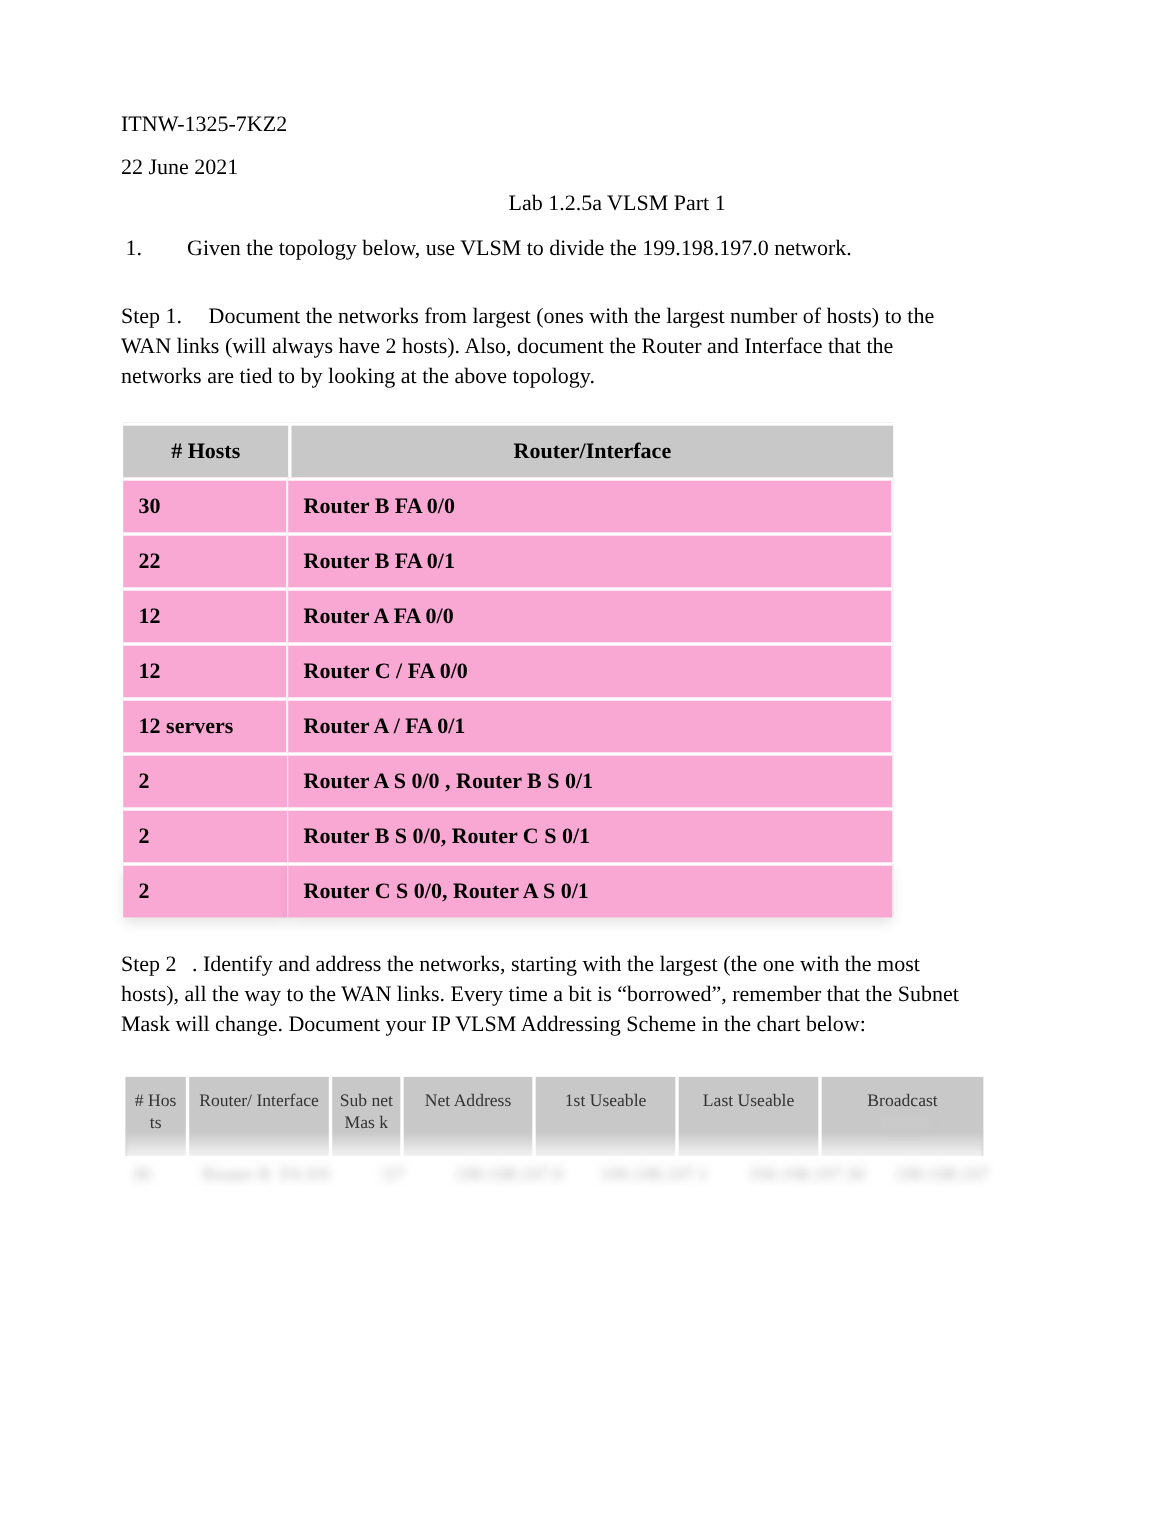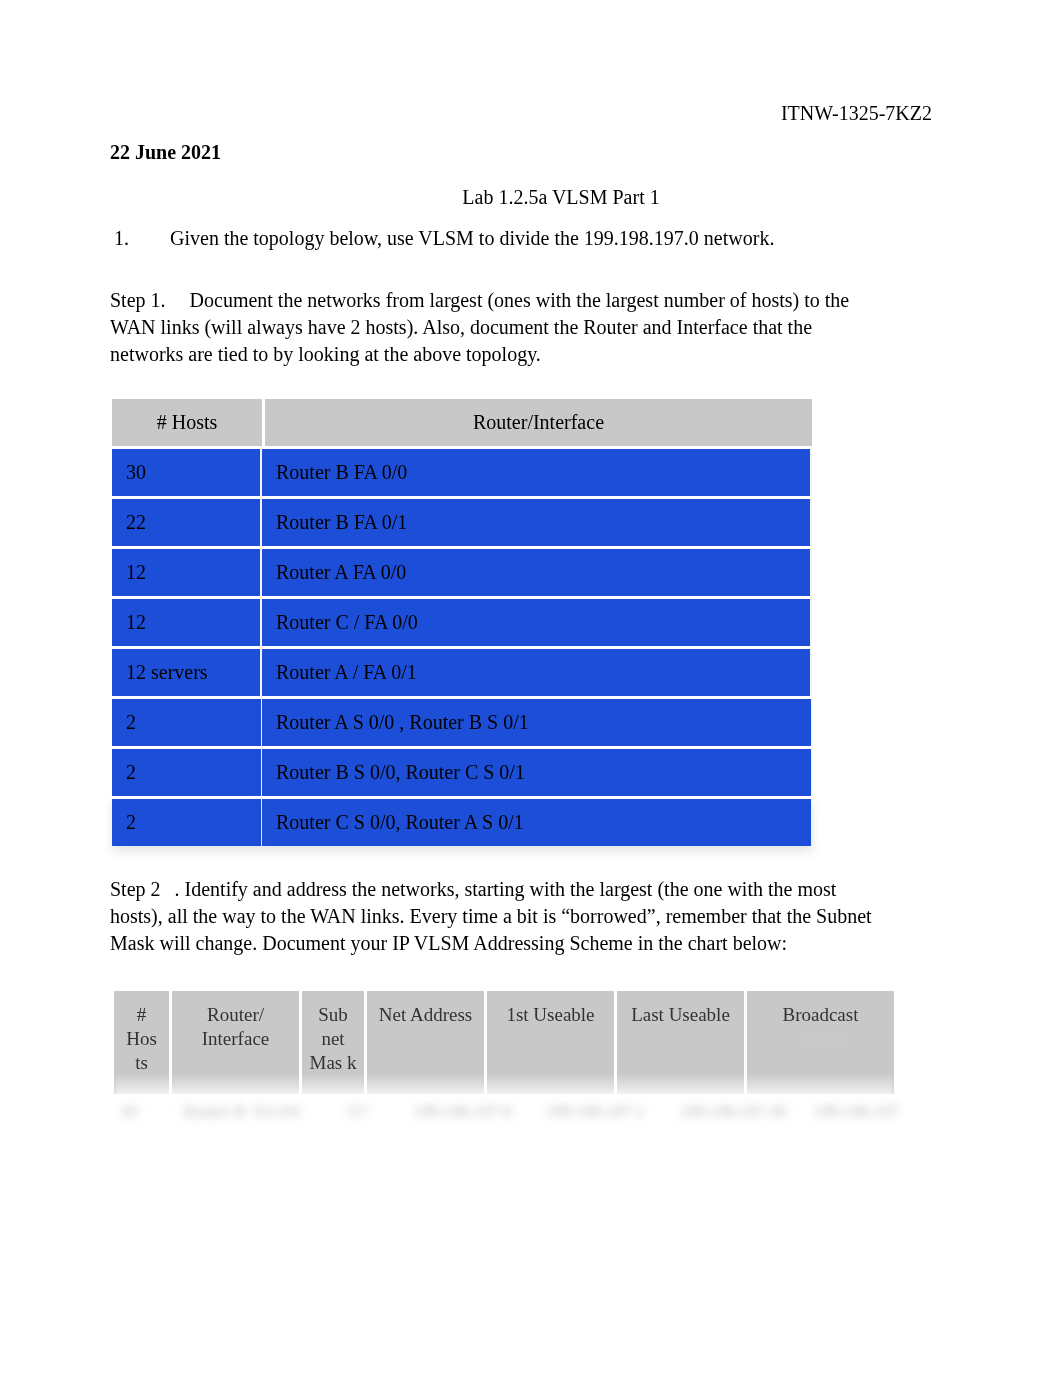--- a/index.html
+++ b/index.html
@@ -11,25 +11,23 @@
       font-family: "Times New Roman", Times, serif;
       font-size: 20px;
       color: #000;
       background: #fff;
       width: 1062px;
       padding: 100px 130px 60px 110px;
       line-height: 1.35;
     }
     .course {
       margin-bottom: 12px;
-      text-align: right;
     }
     .date {
-      margin-bottom: 18px;
-      font-weight: bold;
+      margin-bottom: 6px;
     }
     .title {
       text-align: center;
       margin-bottom: 14px;
       padding-left: 80px;
     }
     .q1 {
       padding-left: 60px;
       text-indent: -28px;
       margin-bottom: 35px;
@@ -52,36 +50,36 @@
     
     .t1 {
       width: 700px;
       border-collapse: separate;
       border-spacing: 0;
       margin-bottom: 30px;
       margin-left: 2px;
     }
     .t1 th, .t1 td {
       text-align: left;
-      font-weight: normal;
+      font-weight: bold;
       padding: 10px 14px 10px 14px;
       border-top: 3px solid #fff;
       vertical-align: middle;
     }
     .t1 th {
       background: #c8c8c8;
       text-align: center;
       border-left: 3px solid #fff;
     }
     .t1 th:first-child {
       border-left: none;
       width: 150px;
     }
     .t1 td {
-      background: #1d4ed8;
+      background: #f9a8d4;
       border-right: 2px solid #f3f3f3;
     }
     .t1 td.hosts {
       width: 150px;
     }
     .t1 tbody tr:last-child td {
       box-shadow: 0 6px 10px rgba(0,0,0,0.10);
     }
 
     
@@ -101,21 +99,21 @@
       border-collapse: separate;
       border-spacing: 0;
       table-layout: fixed;
     }
     .t2 th {
       background: #c8c8c8;
       font-weight: normal;
       color: #333;
       padding: 12px 6px 20px 6px;
       border-left: 3px solid #fff;
-      font-size: 19px;
+      font-size: 16px;
       text-align: center;
       vertical-align: top;
       line-height: 1.25;
     }
     .t2 th:first-child {
       border-left: none;
     }
     .t2 td {
       border-left: 3px solid #fff;
       padding: 14px 6px 20px 6px;

